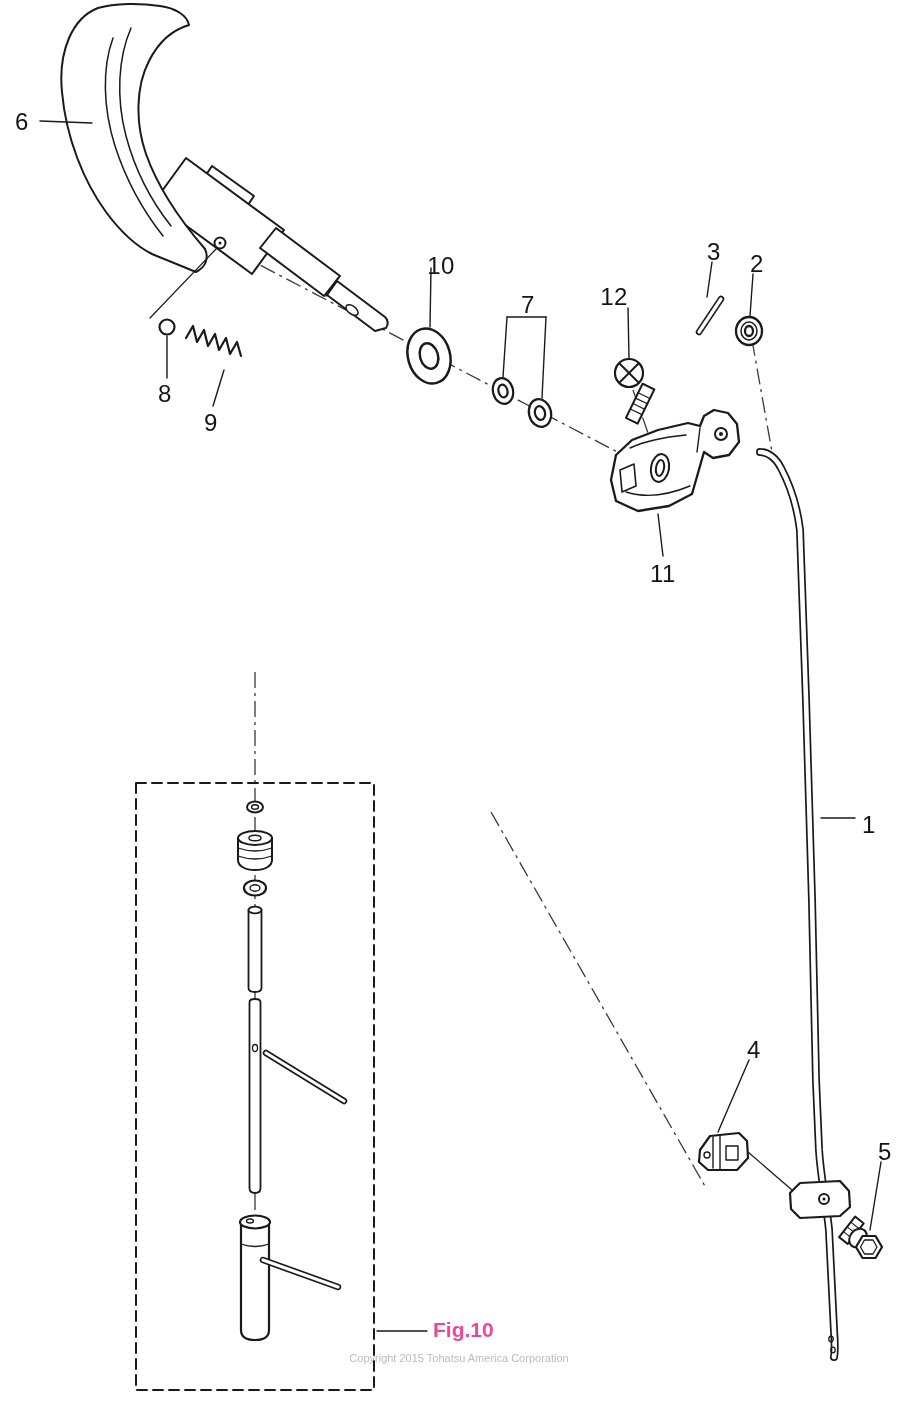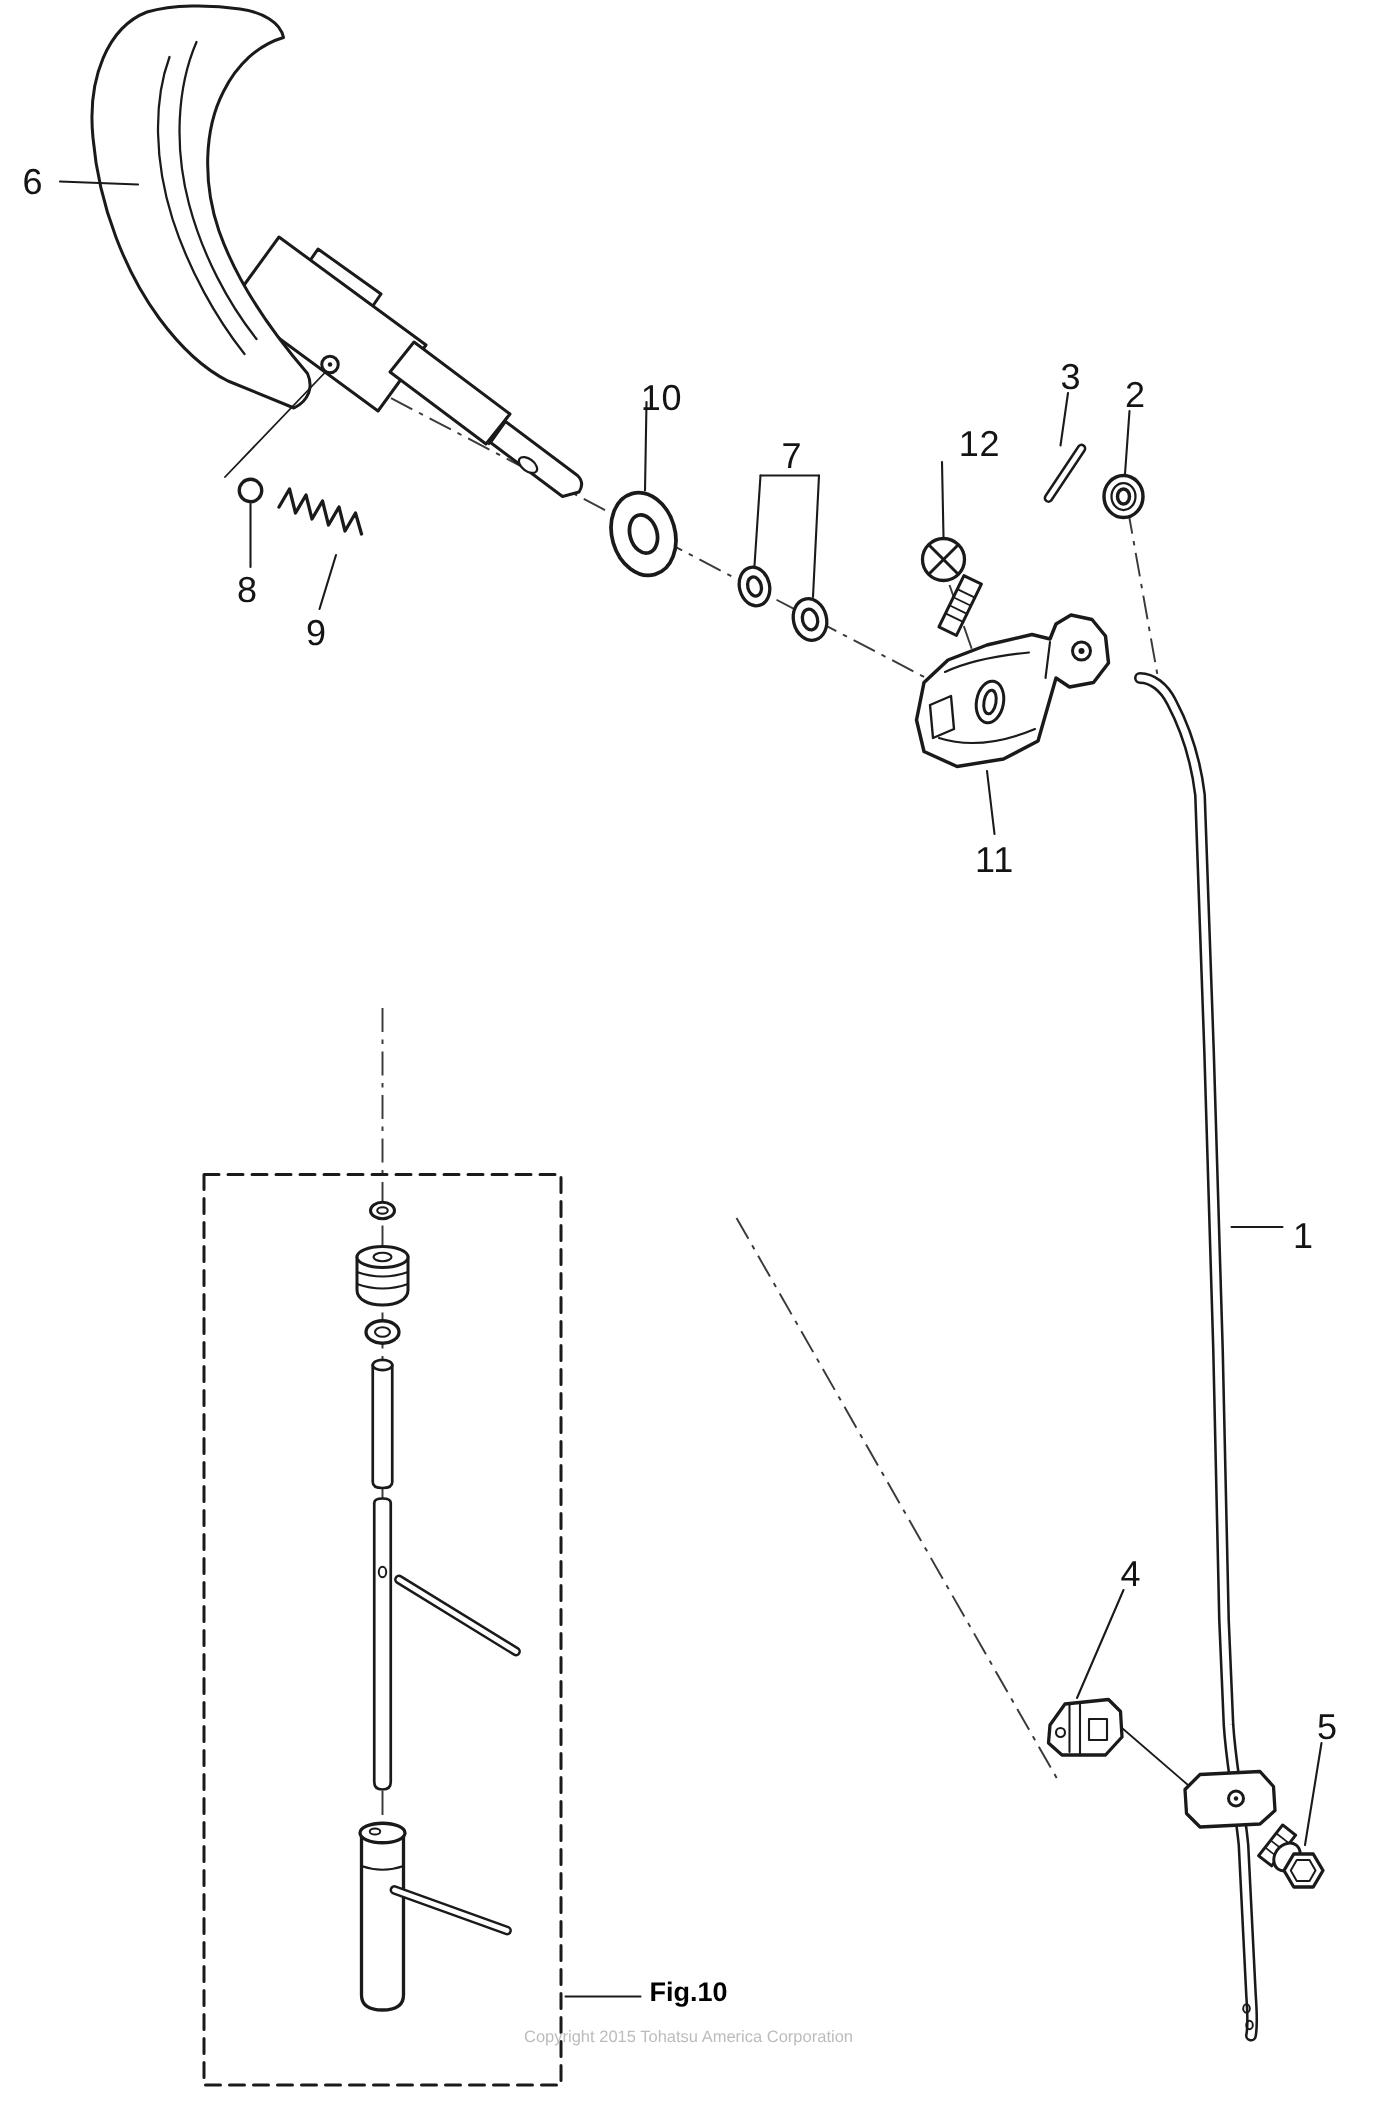--- a/index.html
+++ b/index.html
@@ -17,33 +17,33 @@
     color:#141414;
     transform:translateX(-50%);
     letter-spacing:0.5px;
     white-space:nowrap;
   }
   #pl-6 {left:22px;  top:108px;}
   #pl-8 {left:165px; top:380px;}
   #pl-9 {left:211px; top:409px;}
   #pl-10{left:441px; top:242px;margin-top:10px;}
   #pl-7 {left:528px; top:291px;}
-  #pl-12{left:653px; top:283px;}
+  #pl-12{left:614px; top:283px;}
   #pl-3 {left:714px; top:238px;}
   #pl-2 {left:757px; top:250px;}
   #pl-11{left:663px; top:560px;}
   #pl-1 {left:869px; top:811px;}
   #pl-4 {left:754px; top:1036px;}
   #pl-5 {left:885px; top:1138px;}
   .fig-label{
     position:absolute;
     left:433px; top:1318px;
-    font-size:18px;
+    font-size:21px;
     font-weight:bold;
-    color:#000000;
+    color:#ec4899;
   }
   .copyright{
     position:absolute;
     left:459px; top:1352px;
     transform:translateX(-50%);
     font-size:11px;
     color:#bcbcbc;
     white-space:nowrap;
   }
 </style>

